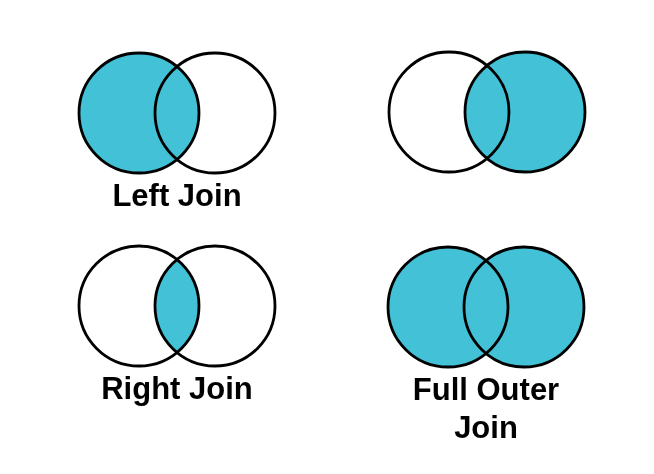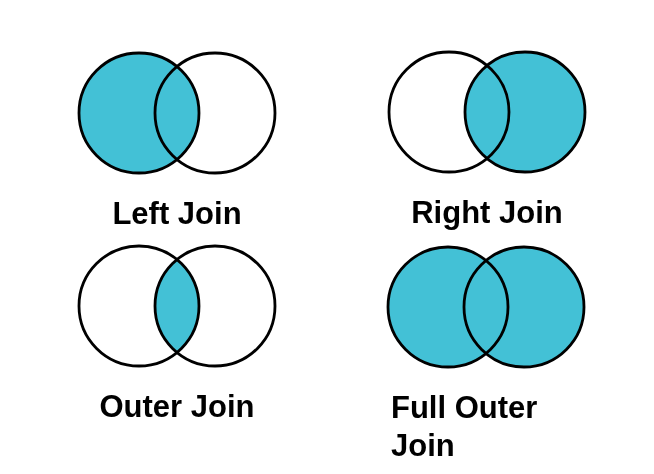--- a/index.html
+++ b/index.html
@@ -30,26 +30,26 @@
     display: block;
     width: 260px;
     height: 126px;
   }
   .venn .outline {
     fill: none;
     stroke: var(--outline, #000000);
     stroke-width: 2.8;
   }
   .label {
-    margin-top: 19px;
+    margin-top: 1px;
     max-width: 190px;
     font-size: 31px;
     line-height: 38px;
     font-weight: 700;
-    text-align: left;
+    text-align: center;
     color: var(--text, #000000);
   }
 </style>
 </head>
 <body>
 
 <figure class="cell c0">
   <svg class="venn" viewBox="-130 -63 260 126" width="260" height="126">
     <circle class="r-left" cx="-38" cy="0" r="60" fill="#43C1D6"></circle>
     <circle class="r-right" cx="38" cy="0" r="60" fill="#FFFFFF"></circle>
@@ -61,32 +61,31 @@
 </figure>
 
 <figure class="cell c1">
   <svg class="venn" viewBox="-130 -63 260 126" width="260" height="126">
     <circle class="r-left" cx="-38" cy="0" r="60" fill="#FFFFFF"></circle>
     <circle class="r-right" cx="38" cy="0" r="60" fill="#43C1D6"></circle>
     <path class="r-lens" d="M 0 -46.43 A 60 60 0 0 1 0 46.43 A 60 60 0 0 1 0 -46.43 Z" fill="#43C1D6"></path>
     <circle class="outline" cx="-38" cy="0" r="60"></circle>
     <circle class="outline" cx="38" cy="0" r="60"></circle>
   </svg>
-  <figcaption class="label">Right Join</figcaption>
 </figure>
 
 <figure class="cell c2">
   <svg class="venn" viewBox="-130 -63 260 126" width="260" height="126">
     <circle class="r-left" cx="-38" cy="0" r="60" fill="#FFFFFF"></circle>
     <circle class="r-right" cx="38" cy="0" r="60" fill="#FFFFFF"></circle>
     <path class="r-lens" d="M 0 -46.43 A 60 60 0 0 1 0 46.43 A 60 60 0 0 1 0 -46.43 Z" fill="#43C1D6"></path>
     <circle class="outline" cx="-38" cy="0" r="60"></circle>
     <circle class="outline" cx="38" cy="0" r="60"></circle>
   </svg>
-  <figcaption class="label">Outer Join</figcaption>
+  <figcaption class="label">Right Join</figcaption>
 </figure>
 
 <figure class="cell c3">
   <svg class="venn" viewBox="-130 -63 260 126" width="260" height="126">
     <circle class="r-left" cx="-38" cy="0" r="60" fill="#43C1D6"></circle>
     <circle class="r-right" cx="38" cy="0" r="60" fill="#43C1D6"></circle>
     <path class="r-lens" d="M 0 -46.43 A 60 60 0 0 1 0 46.43 A 60 60 0 0 1 0 -46.43 Z" fill="#43C1D6"></path>
     <circle class="outline" cx="-38" cy="0" r="60"></circle>
     <circle class="outline" cx="38" cy="0" r="60"></circle>
   </svg>

